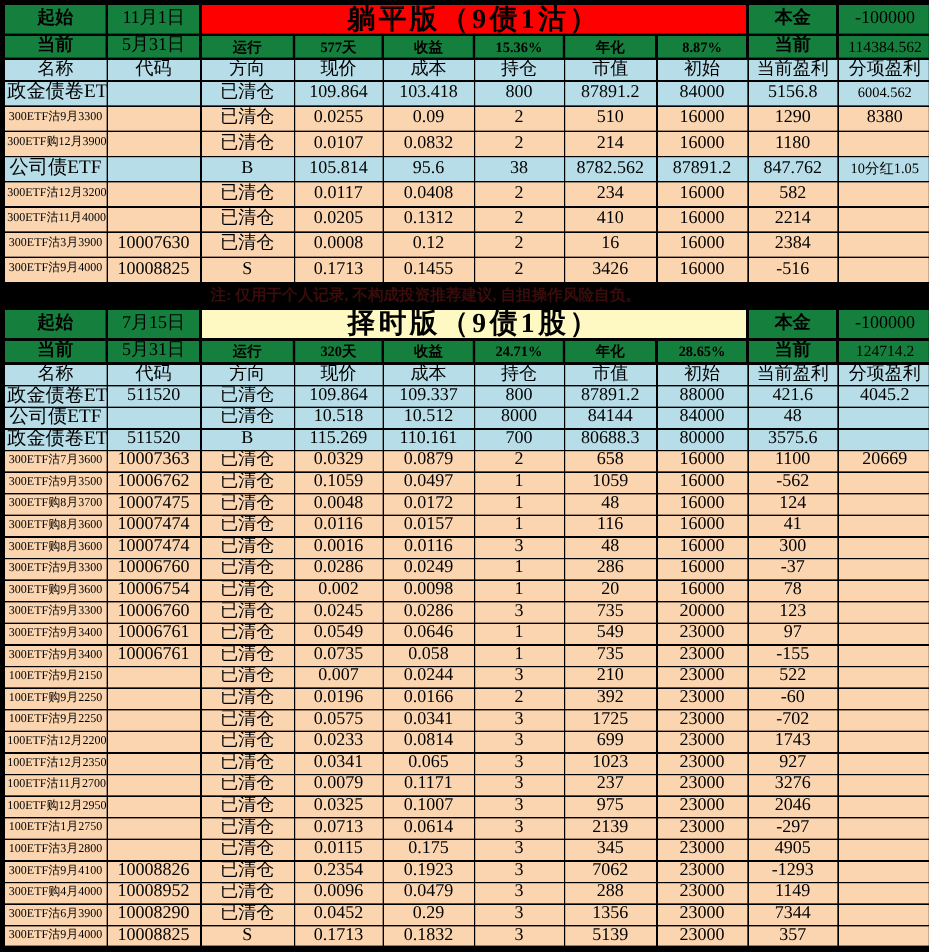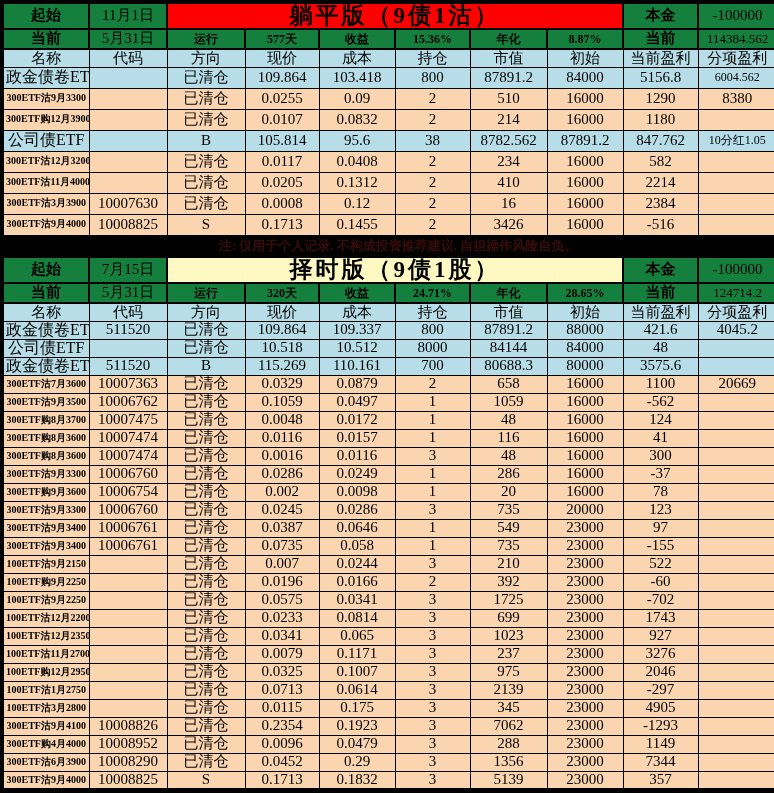--- a/index.html
+++ b/index.html
@@ -17,26 +17,26 @@
   .y{background:#15803d}
   .b{font-weight:bold}
   .bb td{border-width:2px}
   .title{font-weight:bold;font-size:23px;letter-spacing:3px}
   .title1{background:#FE0000}
   .title2{background:#fef9c3}
   .hdr{background:#B7DEE8}
   tr.etf td{background:#B7DEE8}
   tr.opt td{background:#FBD5B0}
   .name-etf{font-size:16px}
-  .name-opt{font-size:10px;font-weight:bold}
+  .name-opt{font-size:10px;font-weight:normal}
   .sm{font-size:13px}
   .vv{font-weight:bold;font-size:12px}
   tr.sep td{background:#000;border-color:#000}
   tr.sep .note{color:#3a0c0c;font-weight:bold;font-size:13px;
-               text-align:center;padding-left:8px}
+               text-align:left;padding-left:8px}
   tr.sep .wl{border-left:1px solid #d8dde3}
   .tiny{font-size:12px}
 </style>
 </head>
 <body>
 
 <table>
   <colgroup>
     <col style="width:86px">
       <col style="width:78px">
@@ -356,21 +356,21 @@
         <td>3</td>
         <td>735</td>
         <td>20000</td>
         <td>123</td>
         <td></td>
       </tr>
       <tr class="opt">
         <td class="name-opt">300ETF沽9月3400</td>
         <td>10006761</td>
         <td>已清仓</td>
-        <td>0.0387</td>
+        <td>0.0549</td>
         <td>0.0646</td>
         <td>1</td>
         <td>549</td>
         <td>23000</td>
         <td>97</td>
         <td></td>
       </tr>
       <tr class="opt">
         <td class="name-opt">300ETF沽9月3400</td>
         <td>10006761</td>

